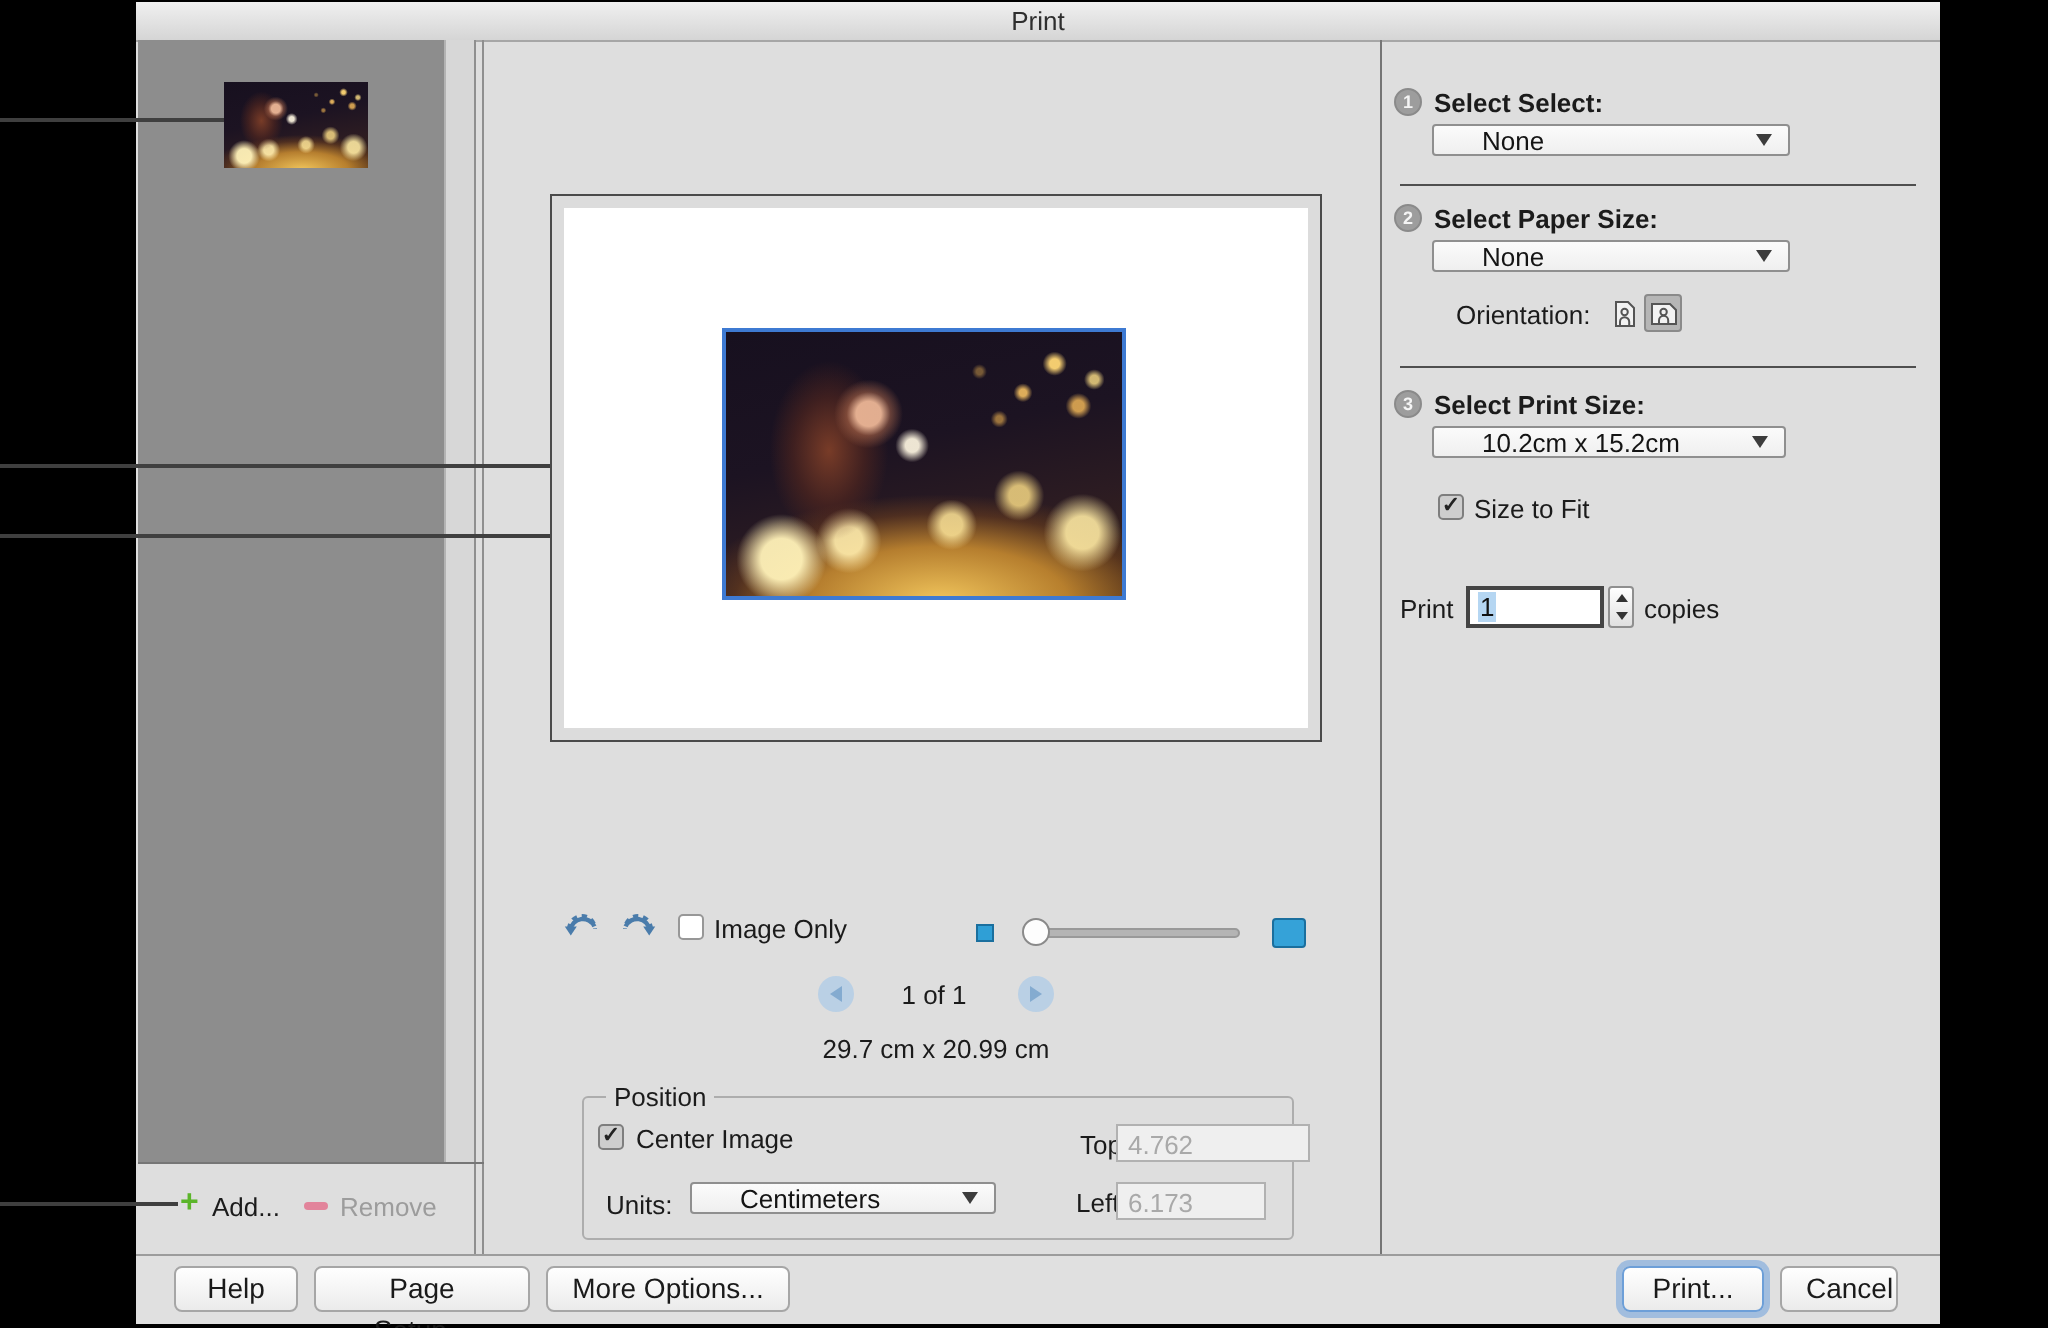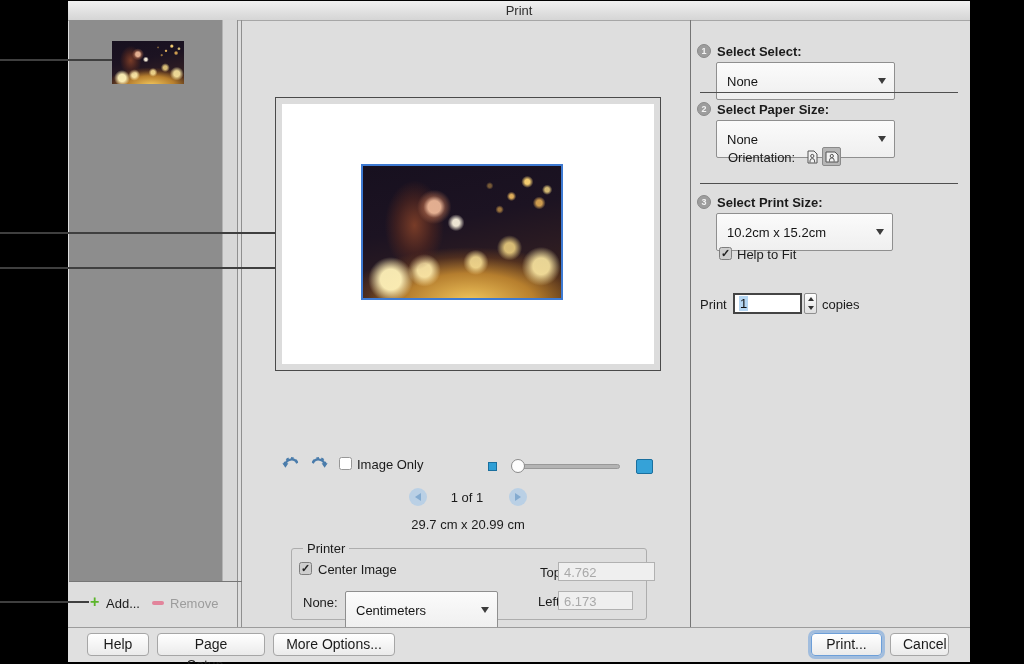--- a/index.html
+++ b/index.html
@@ -36,22 +36,22 @@
       linear-gradient(168deg,#17101f 0%,#1c1322 42%,#2b1b22 68%,#3d2718 100%);}
   .callout{height:2px;background:#3f3f3f;}
   
   .page{left:275px;top:97px;width:386px;height:274px;border:1px solid #4a4a4a;background:#dcdcdc;box-sizing:border-box;}
   .paper{left:282px;top:104px;width:372px;height:260px;background:#ffffff;}
   .mainimg{left:361px;top:164px;width:198px;height:132px;border:2px solid #3e7ad2;}
   
   .cb{width:13px;height:13px;box-sizing:border-box;border:1px solid #979797;background:#fff;border-radius:2.5px;
       font-size:11px;line-height:11px;text-align:center;color:#222;font-weight:bold;}
   .cb.checked{background:#cecece;border-color:#7e7e7e;}
-  .dd{box-sizing:border-box;height:38px;background:linear-gradient(#fbfbfb,#efefef);border:1px solid #8f8f8f;
-      border-radius:2px;display:flex;align-items:center;padding:0 8px 0 10px;gap:24px;}
+  .dd{box-sizing:border-box;height:16px;background:linear-gradient(#fbfbfb,#efefef);border:1px solid #8f8f8f;
+      border-radius:2px;display:flex;align-items:center;padding:0 8px 0 24px;gap:24px;}
   .dd .dd-label{flex:1;font-size:13px;color:#141414;white-space:nowrap;overflow:hidden;}
   .dd-tri{width:0;height:0;border-left:4.5px solid transparent;border-right:4.5px solid transparent;border-top:6px solid #3c3c3c;}
   .numcircle{width:14px;height:14px;border-radius:50%;background:#9d9d9d;border:1px solid #8a8a8a;box-sizing:border-box;
              color:#f4f4f4;font-size:9px;font-weight:bold;text-align:center;line-height:12px;}
   .stepdivider{height:1px;background:#4f4f4f;}
   .field{box-sizing:border-box;border:1px solid #b1b1b1;background:#efefef;font-size:13px;color:#a9a9a9;
          padding:2px 0 0 5px;}
   .copiesbox{box-sizing:border-box;border:2px solid #444;background:#fff;font-size:13px;color:#111;
              padding:1px 0 0 4px;}
   .selhl{background:#b5d6f2;padding:0 1px;}
@@ -136,24 +136,24 @@
   <div class="abs navcircle" style="left:409px;top:488px;">
     <div class="ntri-l"></div>
   </div>
   <div class="abs lbl" style="left:437px;top:490px;width:60px;text-align:center;">1 of 1</div>
   <div class="abs navcircle" style="left:509px;top:488px;">
     <div class="ntri-r"></div>
   </div>
   <div class="abs lbl" style="left:388px;top:517px;width:160px;text-align:center;">29.7 cm x 20.99 cm</div>
 
   <div class="abs groupbox"></div>
-  <div class="abs grouplabel">Printer</div>
+  <div class="abs grouplabel">Position</div>
   <div class="abs cb checked" style="left:299px;top:562px;">✓</div>
   <div class="abs lbl" style="left:318px;top:562px;">Center Image</div>
-  <div class="abs lbl" style="left:303px;top:595px;">None:</div>
+  <div class="abs lbl" style="left:303px;top:595px;">Units:</div>
   <div class="abs dd" style="left:345px;top:591px;width:153px;">
     <span class="dd-label">Centimeters</span>
     <span class="dd-tri"></span>
   </div>
   <div class="abs lbl" style="left:540px;top:565px;">Top:</div>
   <div class="abs field" style="left:558px;top:562px;width:97px;height:19px;">4.762</div>
   <div class="abs lbl" style="left:538px;top:594px;">Left:</div>
   <div class="abs field" style="left:558px;top:591px;width:75px;height:19px;">6.173</div>
 
   <div class="abs vline" style="left:690px;top:20px;height:607px;background:#757575;"></div>
@@ -189,21 +189,21 @@
   </div>
   <div class="abs stepdivider" style="left:700px;top:183px;width:258px;"></div>
 
   <div class="abs numcircle" style="left:697px;top:195px;">3</div>
   <div class="abs lbl" style="left:717px;top:195px;font-weight:600;">Select Print Size:</div>
   <div class="abs dd" style="left:716px;top:213px;width:177px;">
     <span class="dd-label">10.2cm x 15.2cm</span>
     <span class="dd-tri"></span>
   </div>
   <div class="abs cb checked" style="left:719px;top:247px;">✓</div>
-  <div class="abs lbl" style="left:737px;top:247px;">Help to Fit</div>
+  <div class="abs lbl" style="left:737px;top:247px;">Size to Fit</div>
 
   <div class="abs lbl" style="left:700px;top:297px;">Print</div>
   <div class="abs copiesbox" style="left:733px;top:293px;width:69px;height:21px;">
     <span class="selhl">1</span>
   </div>
   <div class="abs stepper" style="left:804px;top:293px;width:13px;height:21px;">
     <div class="tri-up"></div>
     <div class="tri-down"></div>
   </div>
   <div class="abs lbl" style="left:822px;top:297px;">copies</div>

